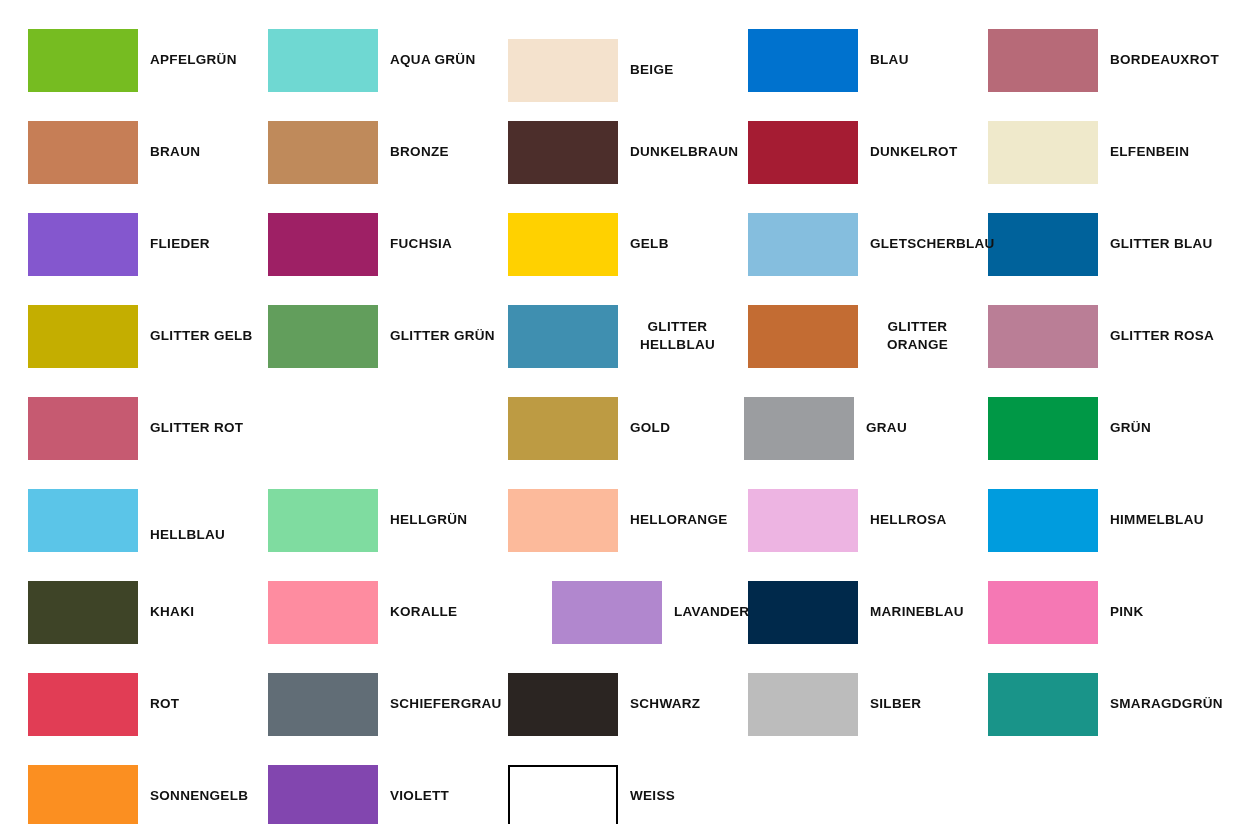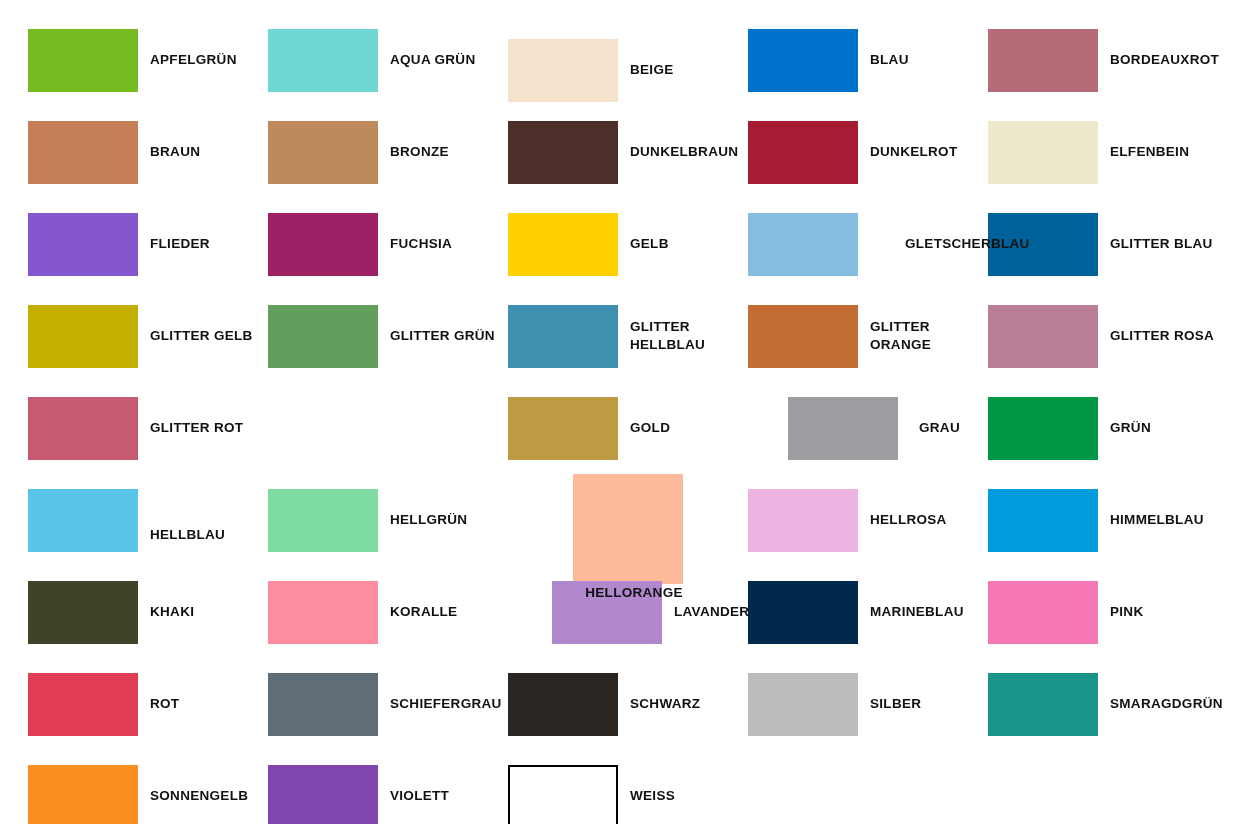--- a/index.html
+++ b/index.html
@@ -11,20 +11,21 @@
   body {
     width: 1249px;
     height: 824px;
     overflow: hidden;
     font-family: "Liberation Sans", sans-serif;
   }
   #palette-grid {
     position: relative;
     width: 1249px;
     height: 824px;
+    text-align: center;
   }
   .swatch-cell {
     position: absolute;
     width: 240px;
     height: 92px;
     box-sizing: border-box;
     display: flex;
     align-items: center;
   }
   .swatch-chip {
@@ -98,21 +99,21 @@
       <span class="swatch-label" style="color: rgb(17, 17, 17);">FLIEDER</span>
     </div>
     <div class="swatch-cell" style="left: 268px; top: 198px;">
       <div class="swatch-chip" title="#9E2065" style="width: 110px; height: 63px; flex-basis: 110px; background: rgb(158, 32, 101);"></div>
       <span class="swatch-label" style="color: rgb(17, 17, 17);">FUCHSIA</span>
     </div>
     <div class="swatch-cell" style="left: 508px; top: 198px;">
       <div class="swatch-chip" title="#FFD100" style="width: 110px; height: 63px; flex-basis: 110px; background: rgb(255, 209, 0);"></div>
       <span class="swatch-label" style="color: rgb(17, 17, 17);">GELB</span>
     </div>
-    <div class="swatch-cell" style="left: 748px; top: 198px; gap: 35px;">
+    <div class="swatch-cell" style="left: 748px; top: 198px;">
       <div class="swatch-chip" title="#85BEDE" style="width: 110px; height: 63px; flex-basis: 110px; background: rgb(133, 190, 222);"></div>
       <span class="swatch-label" style="color: rgb(17, 17, 17);">GLETSCHERBLAU</span>
     </div>
     <div class="swatch-cell" style="left: 988px; top: 198px;">
       <div class="swatch-chip" title="#00629B" style="width: 110px; height: 63px; flex-basis: 110px; background: rgb(0, 98, 155);"></div>
       <span class="swatch-label" style="color: rgb(17, 17, 17);">GLITTER BLAU</span>
     </div>
     <div class="swatch-cell" style="left: 28px; top: 290px;">
       <div class="swatch-chip" title="#C4AE00" style="width: 110px; height: 63px; flex-basis: 110px; background: rgb(196, 174, 0);"></div>
       <span class="swatch-label" style="color: rgb(17, 17, 17);">GLITTER GELB</span>
@@ -134,37 +135,37 @@
       <span class="swatch-label" style="color: rgb(17, 17, 17);">GLITTER ROSA</span>
     </div>
     <div class="swatch-cell" style="left: 28px; top: 382px;">
       <div class="swatch-chip" title="#C65A71" style="width: 110px; height: 63px; flex-basis: 110px; background: rgb(198, 90, 113);"></div>
       <span class="swatch-label" style="color: rgb(17, 17, 17);">GLITTER ROT</span>
     </div>
     <div class="swatch-cell" style="left: 508px; top: 382px;">
       <div class="swatch-chip" title="#BD9B43" style="width: 110px; height: 63px; flex-basis: 110px; background: rgb(189, 155, 67);"></div>
       <span class="swatch-label" style="color: rgb(17, 17, 17);">GOLD</span>
     </div>
-    <div class="swatch-cell" style="left: 788px; top: 382px; gap: 9px;">
+    <div class="swatch-cell" style="left: 744px; top: 382px;">
       <div class="swatch-chip" title="#9B9DA0" style="width: 110px; height: 63px; flex-basis: 110px; background: rgb(155, 157, 160);"></div>
       <span class="swatch-label" style="color: rgb(17, 17, 17);">GRAU</span>
     </div>
     <div class="swatch-cell" style="left: 988px; top: 382px;">
       <div class="swatch-chip" title="#009846" style="width: 110px; height: 63px; flex-basis: 110px; background: rgb(0, 152, 70);"></div>
       <span class="swatch-label" style="color: rgb(17, 17, 17);">GRÜN</span>
     </div>
     <div class="swatch-cell" style="left: 28px; top: 474px;">
       <div class="swatch-chip" title="#5BC5E8" style="width: 110px; height: 63px; flex-basis: 110px; background: rgb(91, 197, 232);"></div>
       <span class="swatch-label" style="color: rgb(17, 17, 17); margin-top: 31px;">HELLBLAU</span>
     </div>
     <div class="swatch-cell" style="left: 268px; top: 474px;">
       <div class="swatch-chip" title="#7FDCA0" style="width: 110px; height: 63px; flex-basis: 110px; background: rgb(127, 220, 160);"></div>
       <span class="swatch-label" style="color: rgb(17, 17, 17);">HELLGRÜN</span>
     </div>
-    <div class="swatch-cell" style="left: 508px; top: 474px; flex-direction: column;">
+    <div class="swatch-cell" style="left: 508px; top: 474px;">
       <div class="swatch-chip" title="#FCBA9B" style="width: 110px; height: 63px; flex-basis: 110px; background: rgb(252, 186, 155);"></div>
       <span class="swatch-label" style="color: rgb(17, 17, 17);">HELLORANGE</span>
     </div>
     <div class="swatch-cell" style="left: 748px; top: 474px;">
       <div class="swatch-chip" title="#EDB4E2" style="width: 110px; height: 63px; flex-basis: 110px; background: rgb(237, 180, 226);"></div>
       <span class="swatch-label" style="color: rgb(17, 17, 17);">HELLROSA</span>
     </div>
     <div class="swatch-cell" style="left: 988px; top: 474px;">
       <div class="swatch-chip" title="#009CDE" style="width: 110px; height: 63px; flex-basis: 110px; background: rgb(0, 156, 222);"></div>
       <span class="swatch-label" style="color: rgb(17, 17, 17);">HIMMELBLAU</span>

